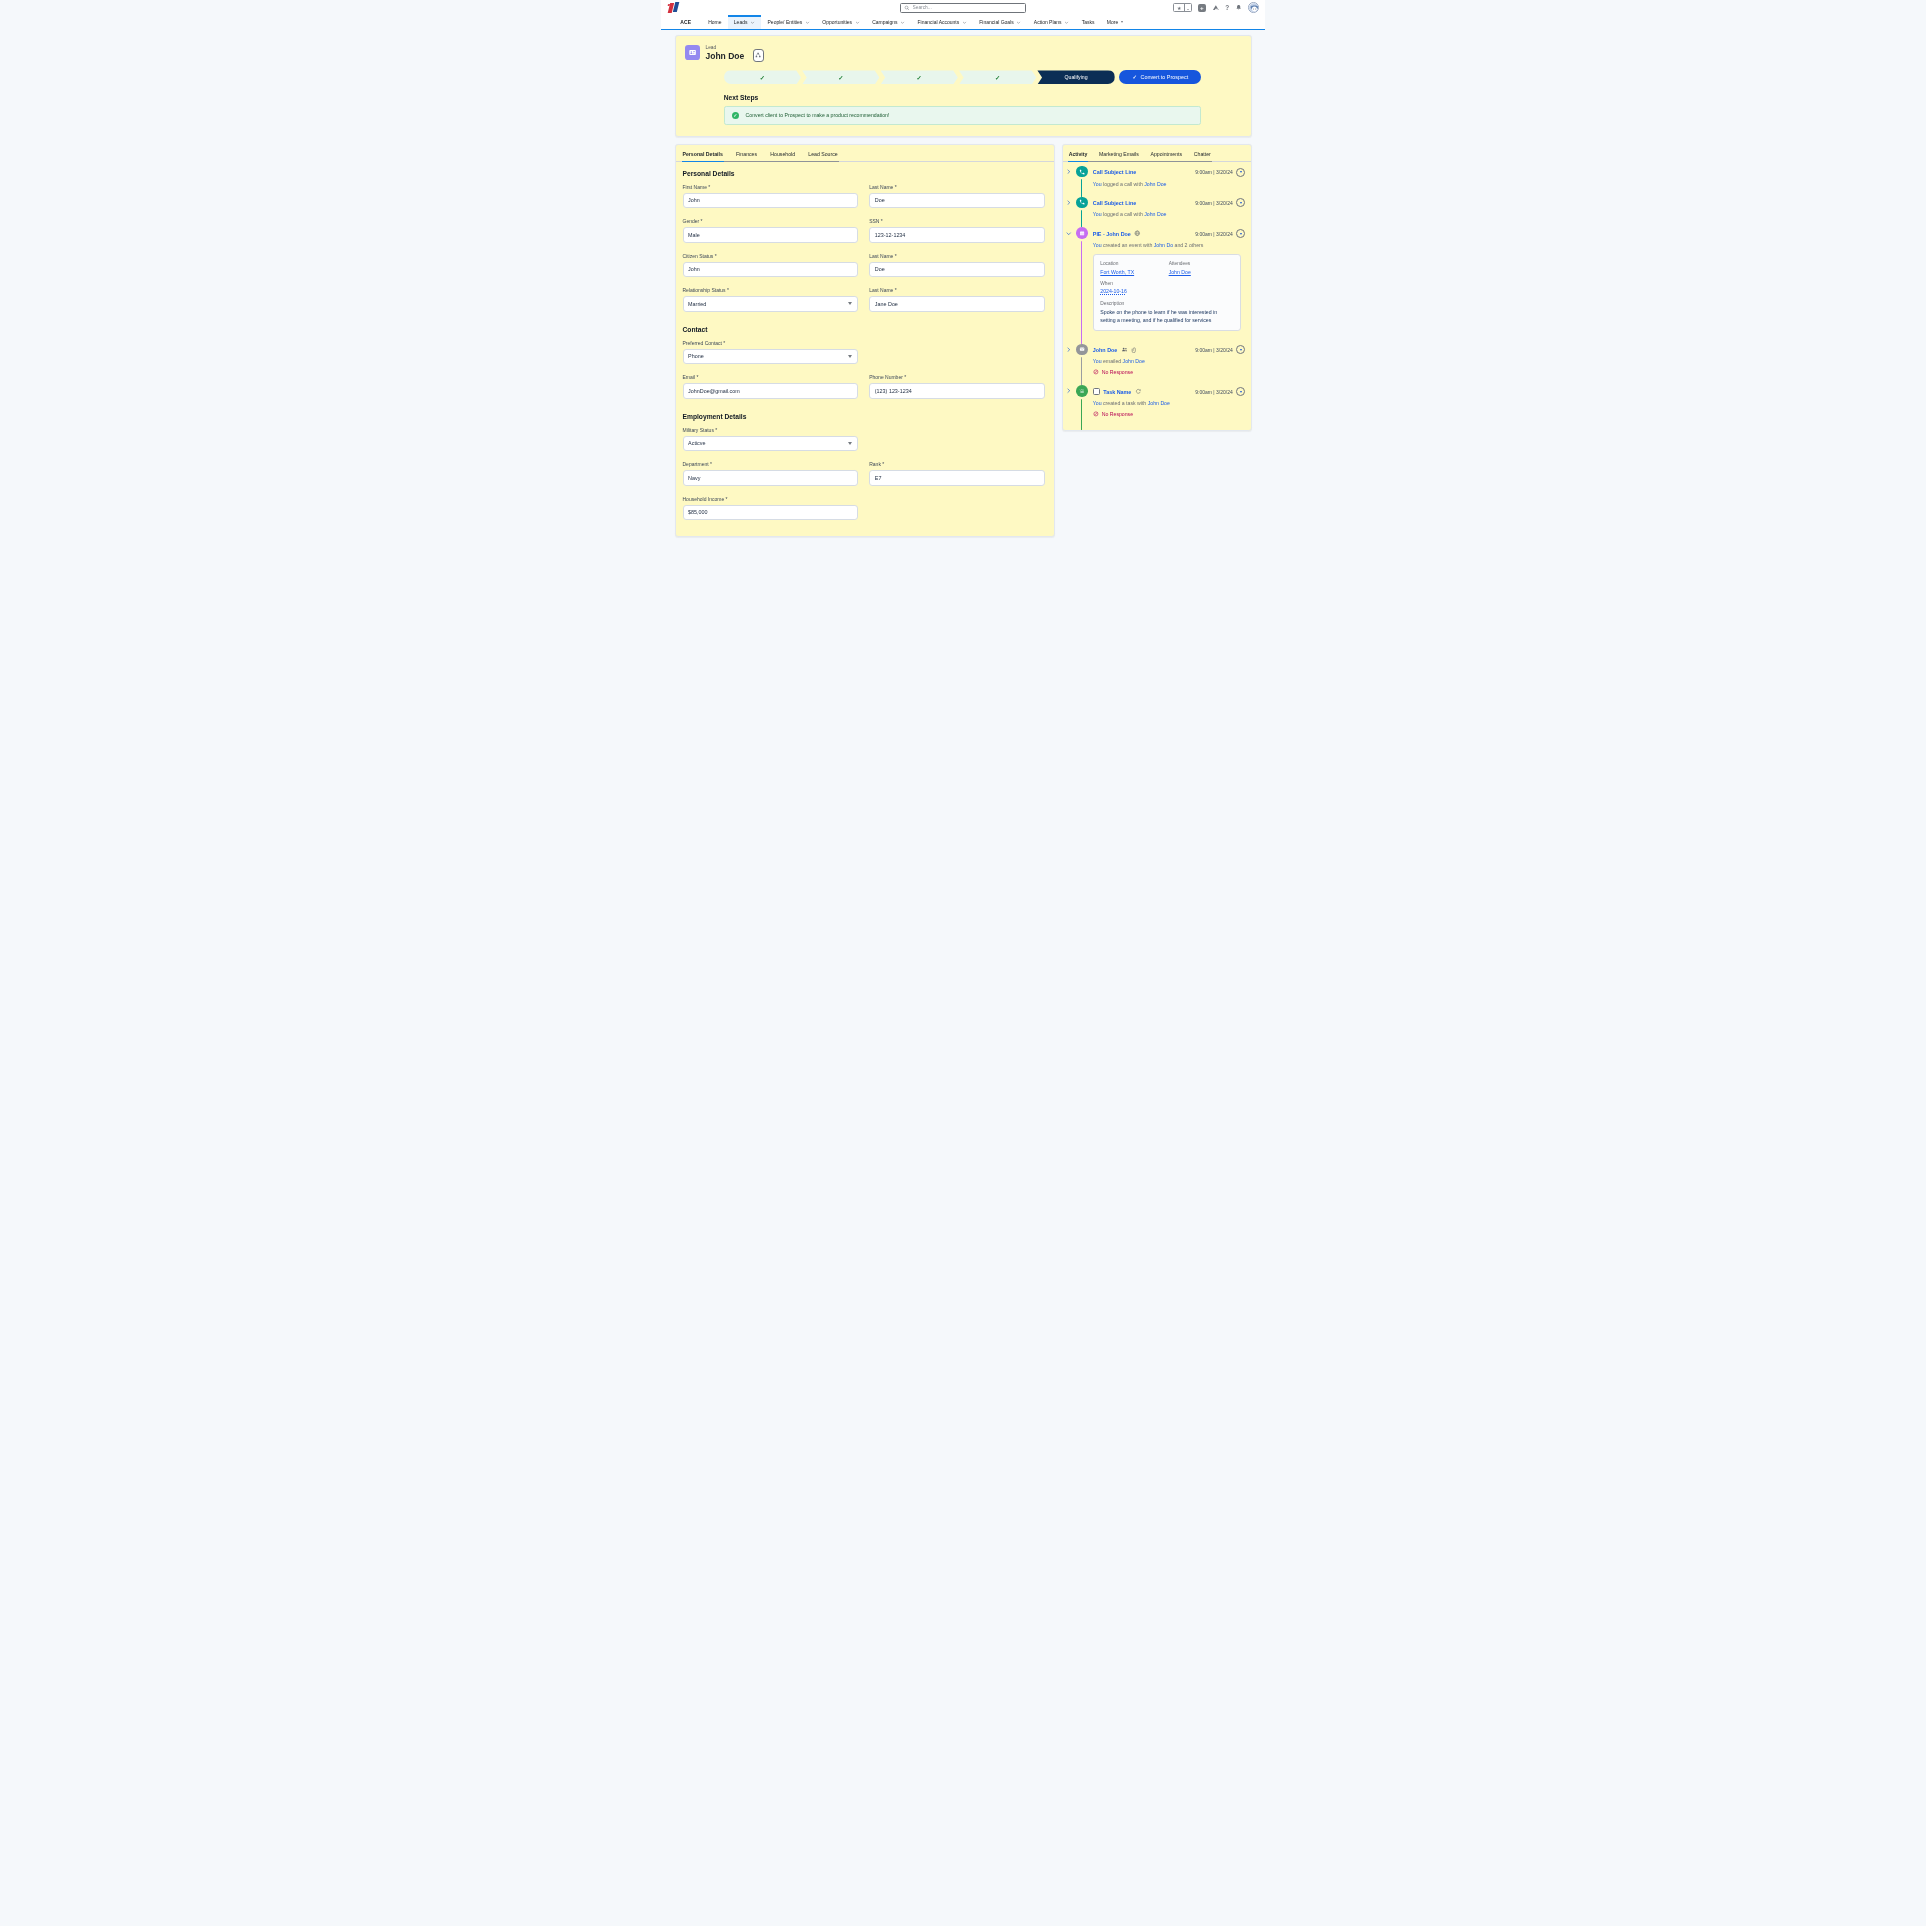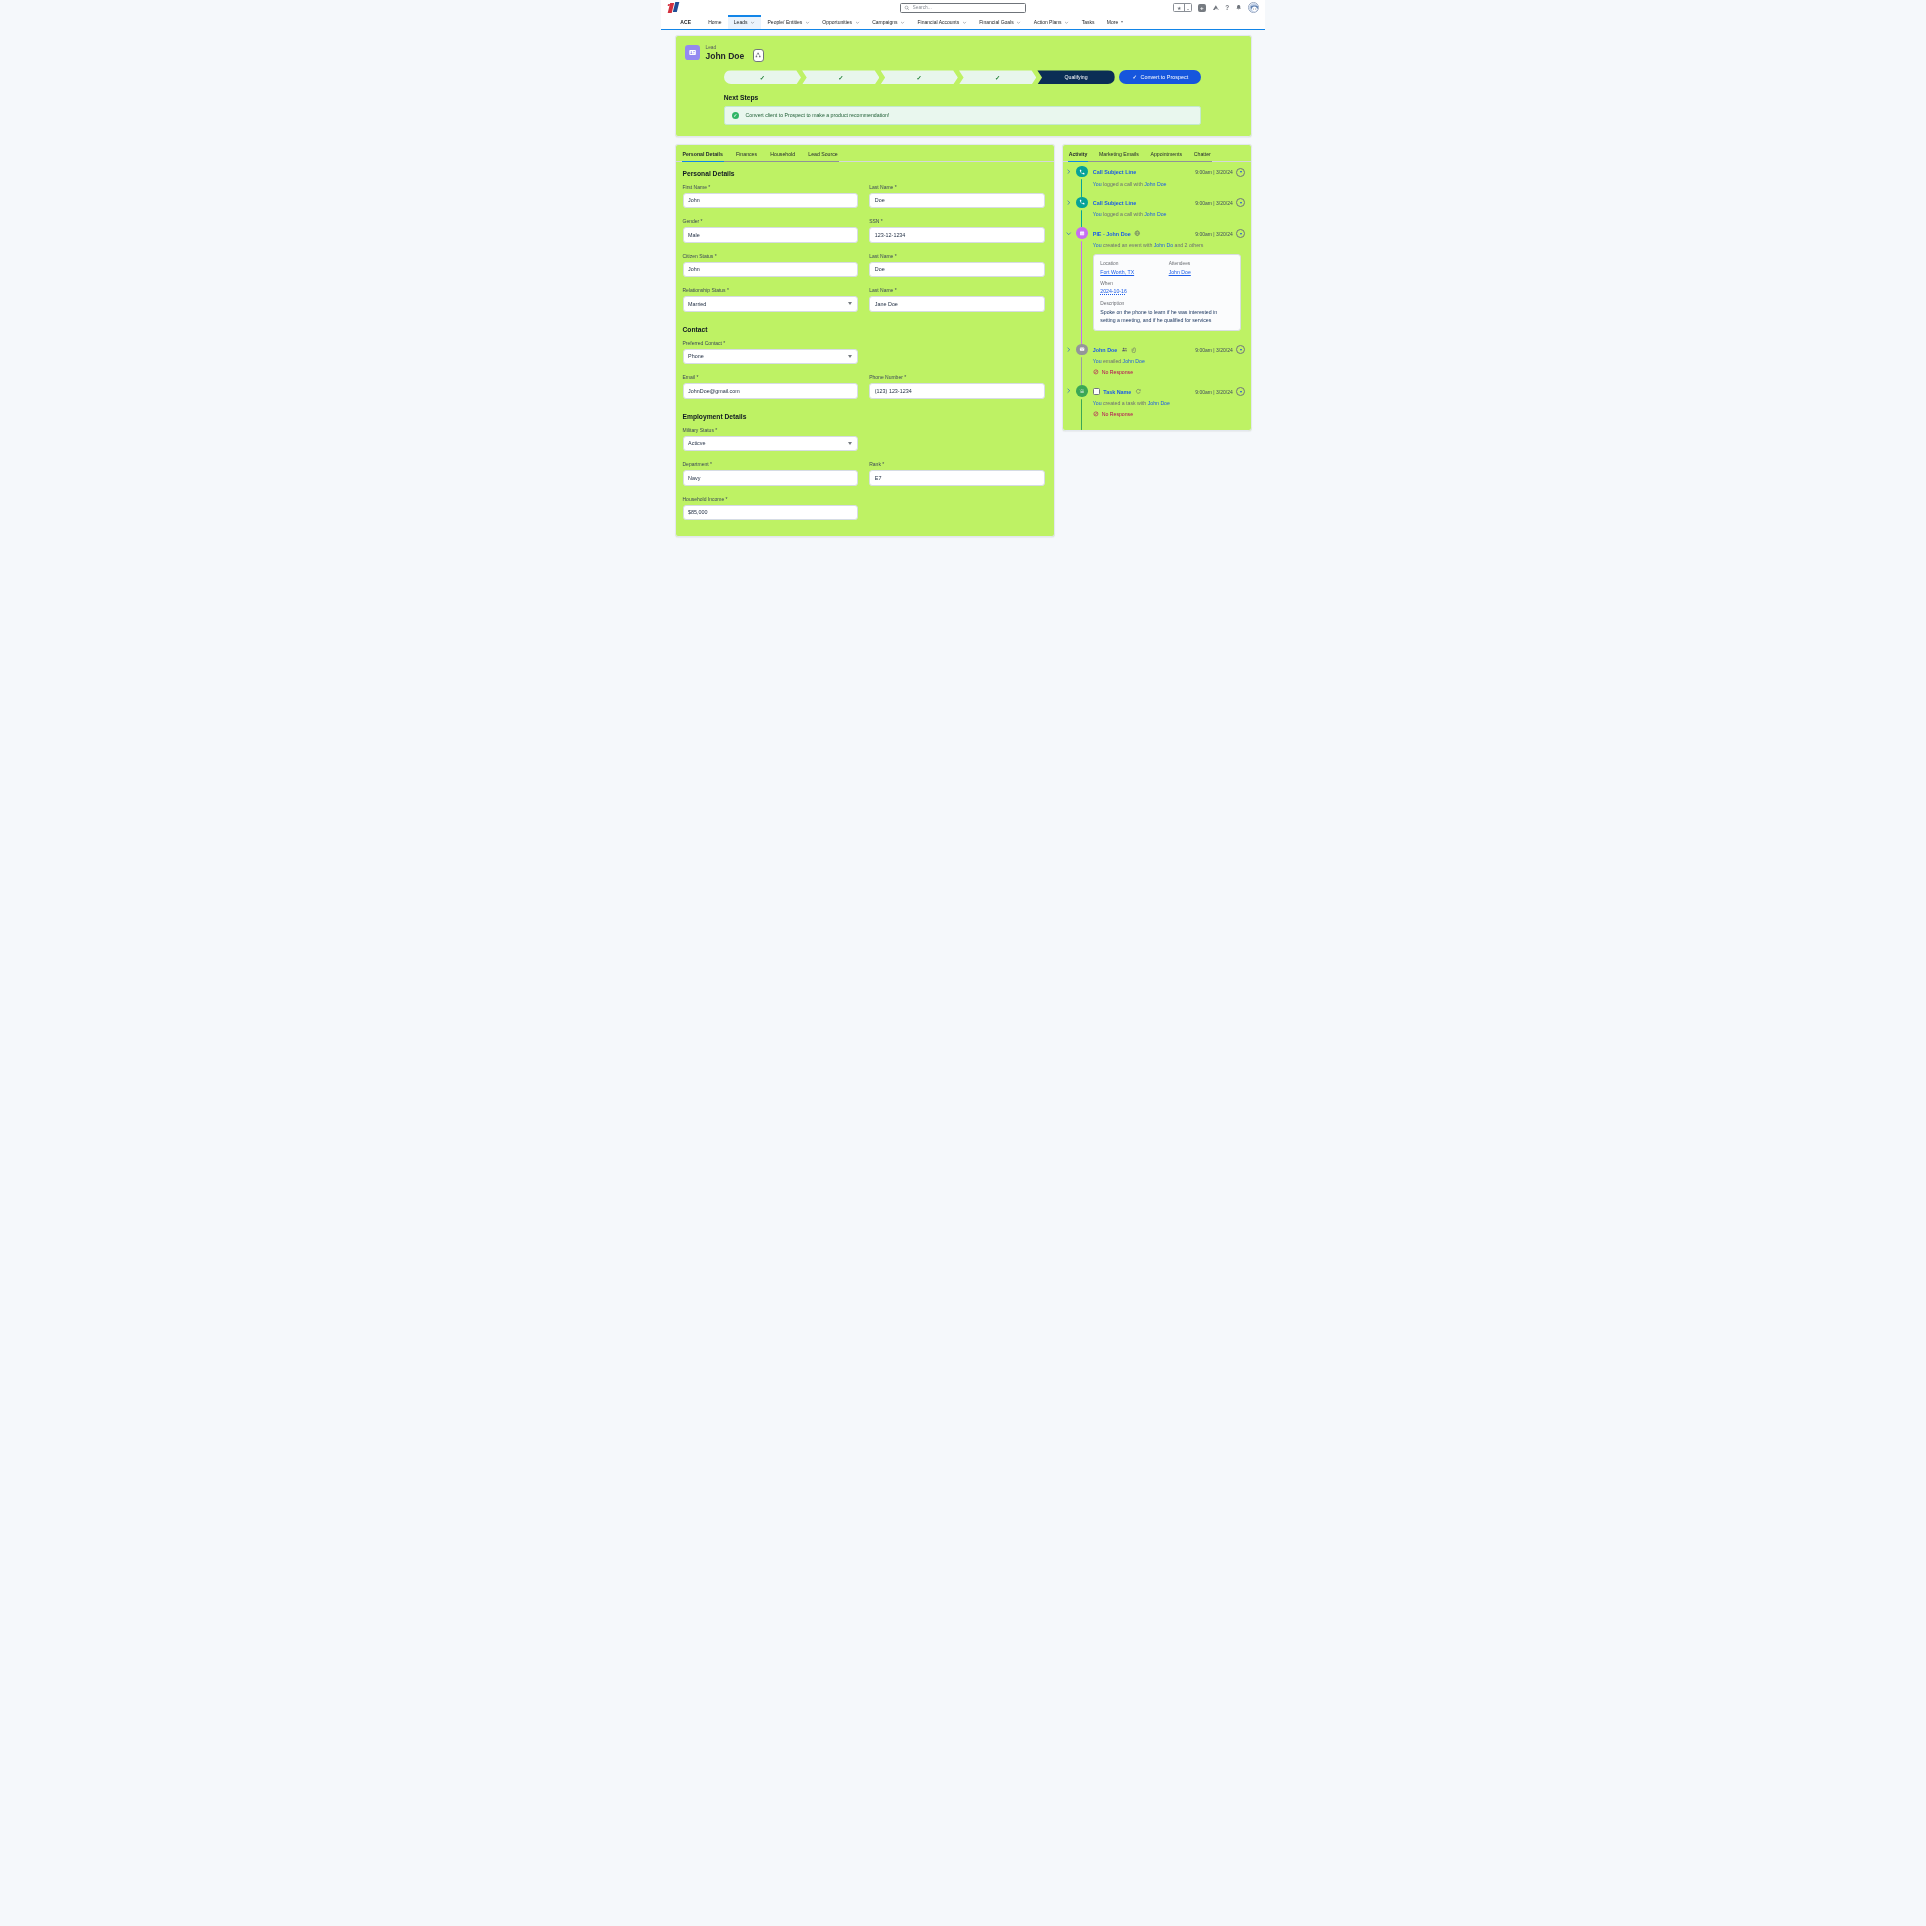--- a/index.html
+++ b/index.html
@@ -31,21 +31,21 @@
   .waffle-wrap { align-self:center; width:7px; height:7px; margin:0 4.6px 0 1.5px; }
   .waffle { width:1.5px; height:1.5px; border-radius:50%; background:#747474;
     box-shadow:2.3px 0 0 #747474,4.6px 0 0 #747474,0 2.3px 0 #747474,2.3px 2.3px 0 #747474,4.6px 2.3px 0 #747474,0 4.6px 0 #747474,2.3px 4.6px 0 #747474,4.6px 4.6px 0 #747474; }
   .appname { align-self:center; font-size:5px; font-weight:700; color:#1b1e21; margin-right:10.8px; letter-spacing:0.1px; }
   .navtab { display:flex; align-items:center; gap:2.7px; padding:0 6.2px; font-size:5px; color:#1b1e21; position:relative; cursor:pointer; }
   .navtab.active { background:#eaf3fc; }
   .navtab.active::before { content:""; position:absolute; top:0; left:0; right:0; height:1.2px; background:#1285e8; }
 
   
   .page { padding:5.8px 13.5px 11.6px; }
-  .card { background:#bef264; border:0.4px solid #e3e8ee; border-radius:3.1px; box-shadow:0 0.4px 1.2px rgba(0,0,0,.05); }
+  .card { background:#fef9c3; border:0.4px solid #e3e8ee; border-radius:3.1px; box-shadow:0 0.4px 1.2px rgba(0,0,0,.05); }
 
   
   .headcard { padding:7px 9.2px 10.8px; }
   .leadrow { display:flex; align-items:center; gap:5.4px; }
   .leadicon { width:15.4px; height:15.4px; border-radius:3.1px; background:#9489f0; display:flex; align-items:center; justify-content:center; }
   .leadtxt .rt { font-size:4.8px; color:#54595f; }
   .leadtxt .rn { font-size:8.5px; font-weight:700; color:#23272b; margin-top:0.8px; }
   .hierbtn { width:11.6px; height:13px; border:0.6px solid #6f747a; border-radius:3.1px; background:#fff; display:flex; align-items:center; justify-content:center; margin-left:3.1px; margin-top:5.4px; cursor:pointer; }
   .indent { margin-left:39px; margin-right:40px; }
   .pathrow { display:flex; align-items:center; gap:4.6px; margin-top:8.5px; }

